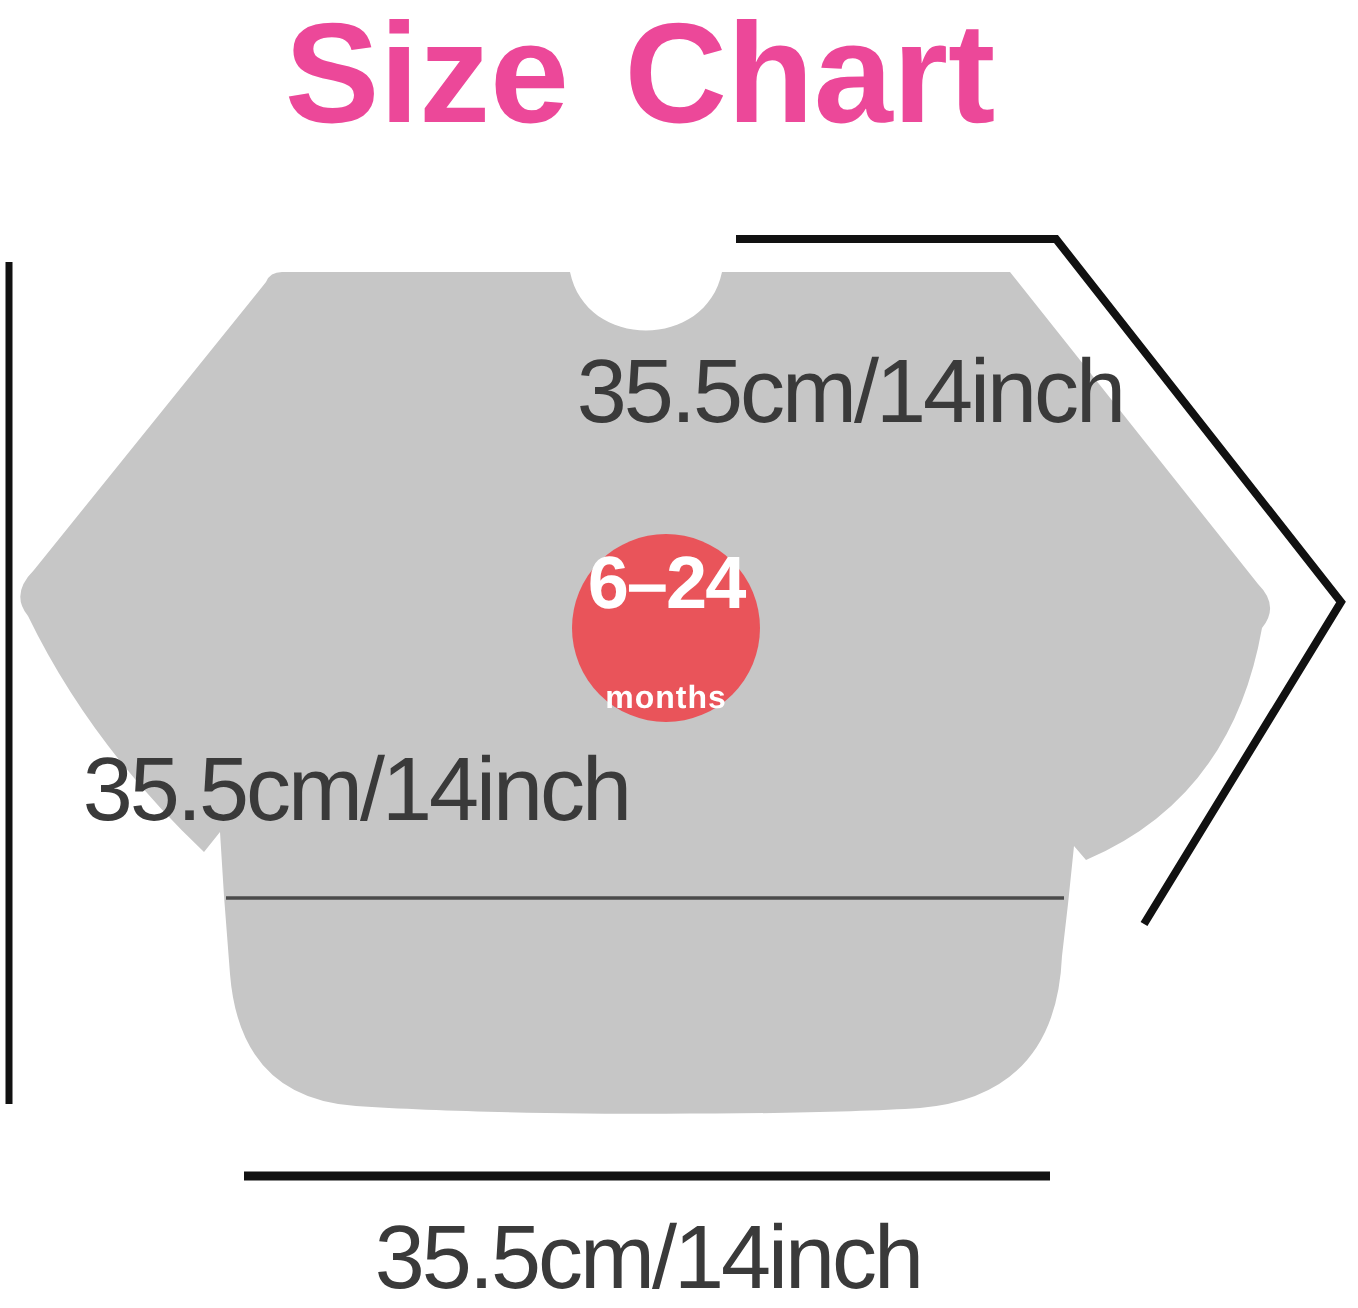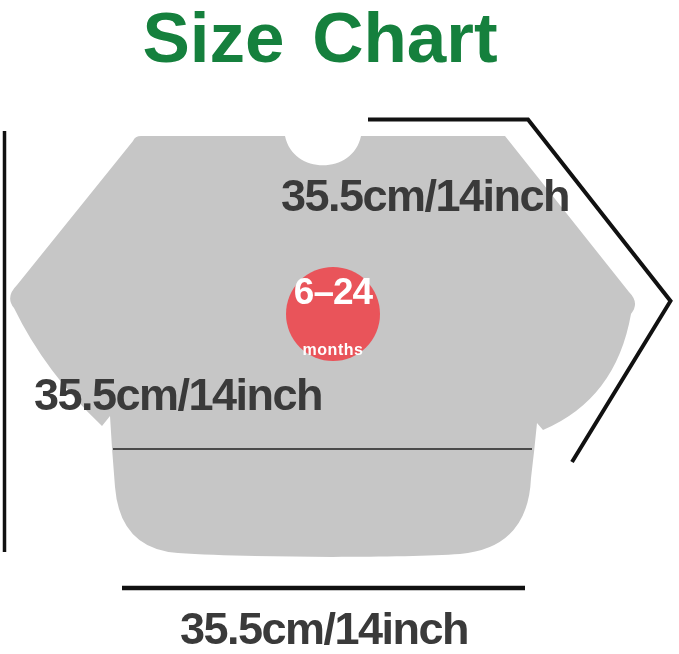--- a/index.html
+++ b/index.html
@@ -7,25 +7,25 @@
     width:679px;height:654px;
     background:#ffffff;
     font-family:"Liberation Sans","DejaVu Sans",sans-serif;
     position:relative;overflow:hidden;
   }
   .stage{position:absolute;inset:0;width:679px;height:654px;}
   .diagram-svg{position:absolute;left:0;top:0;width:679px;height:654px;}
   .page-title{
     position:absolute;left:320px;top:2px;transform:translateX(-50%);
     font-size:71px;font-weight:bold;line-height:1;
-    color:#15803d;white-space:nowrap;word-spacing:8px;letter-spacing:0px;
+    color:#ec4899;white-space:nowrap;word-spacing:8px;letter-spacing:0px;
   }
   .measure-label{
     position:absolute;transform:translateX(-50%);
-    font-size:45px;font-weight:bold;line-height:1;
+    font-size:45px;font-weight:normal;line-height:1;
     color:#3a3a3a;white-space:nowrap;letter-spacing:-1.5px;
   }
   .label-sleeve{left:425px;top:173px;}
   .label-height{left:178px;top:372px;}
   .label-width{left:324px;top:606px;}
   .age-badge{
     position:absolute;left:286px;top:267px;width:94px;height:94px;
     border-radius:50%;
     background:#e9545a;
     display:flex;flex-direction:column;align-items:center;justify-content:center;

